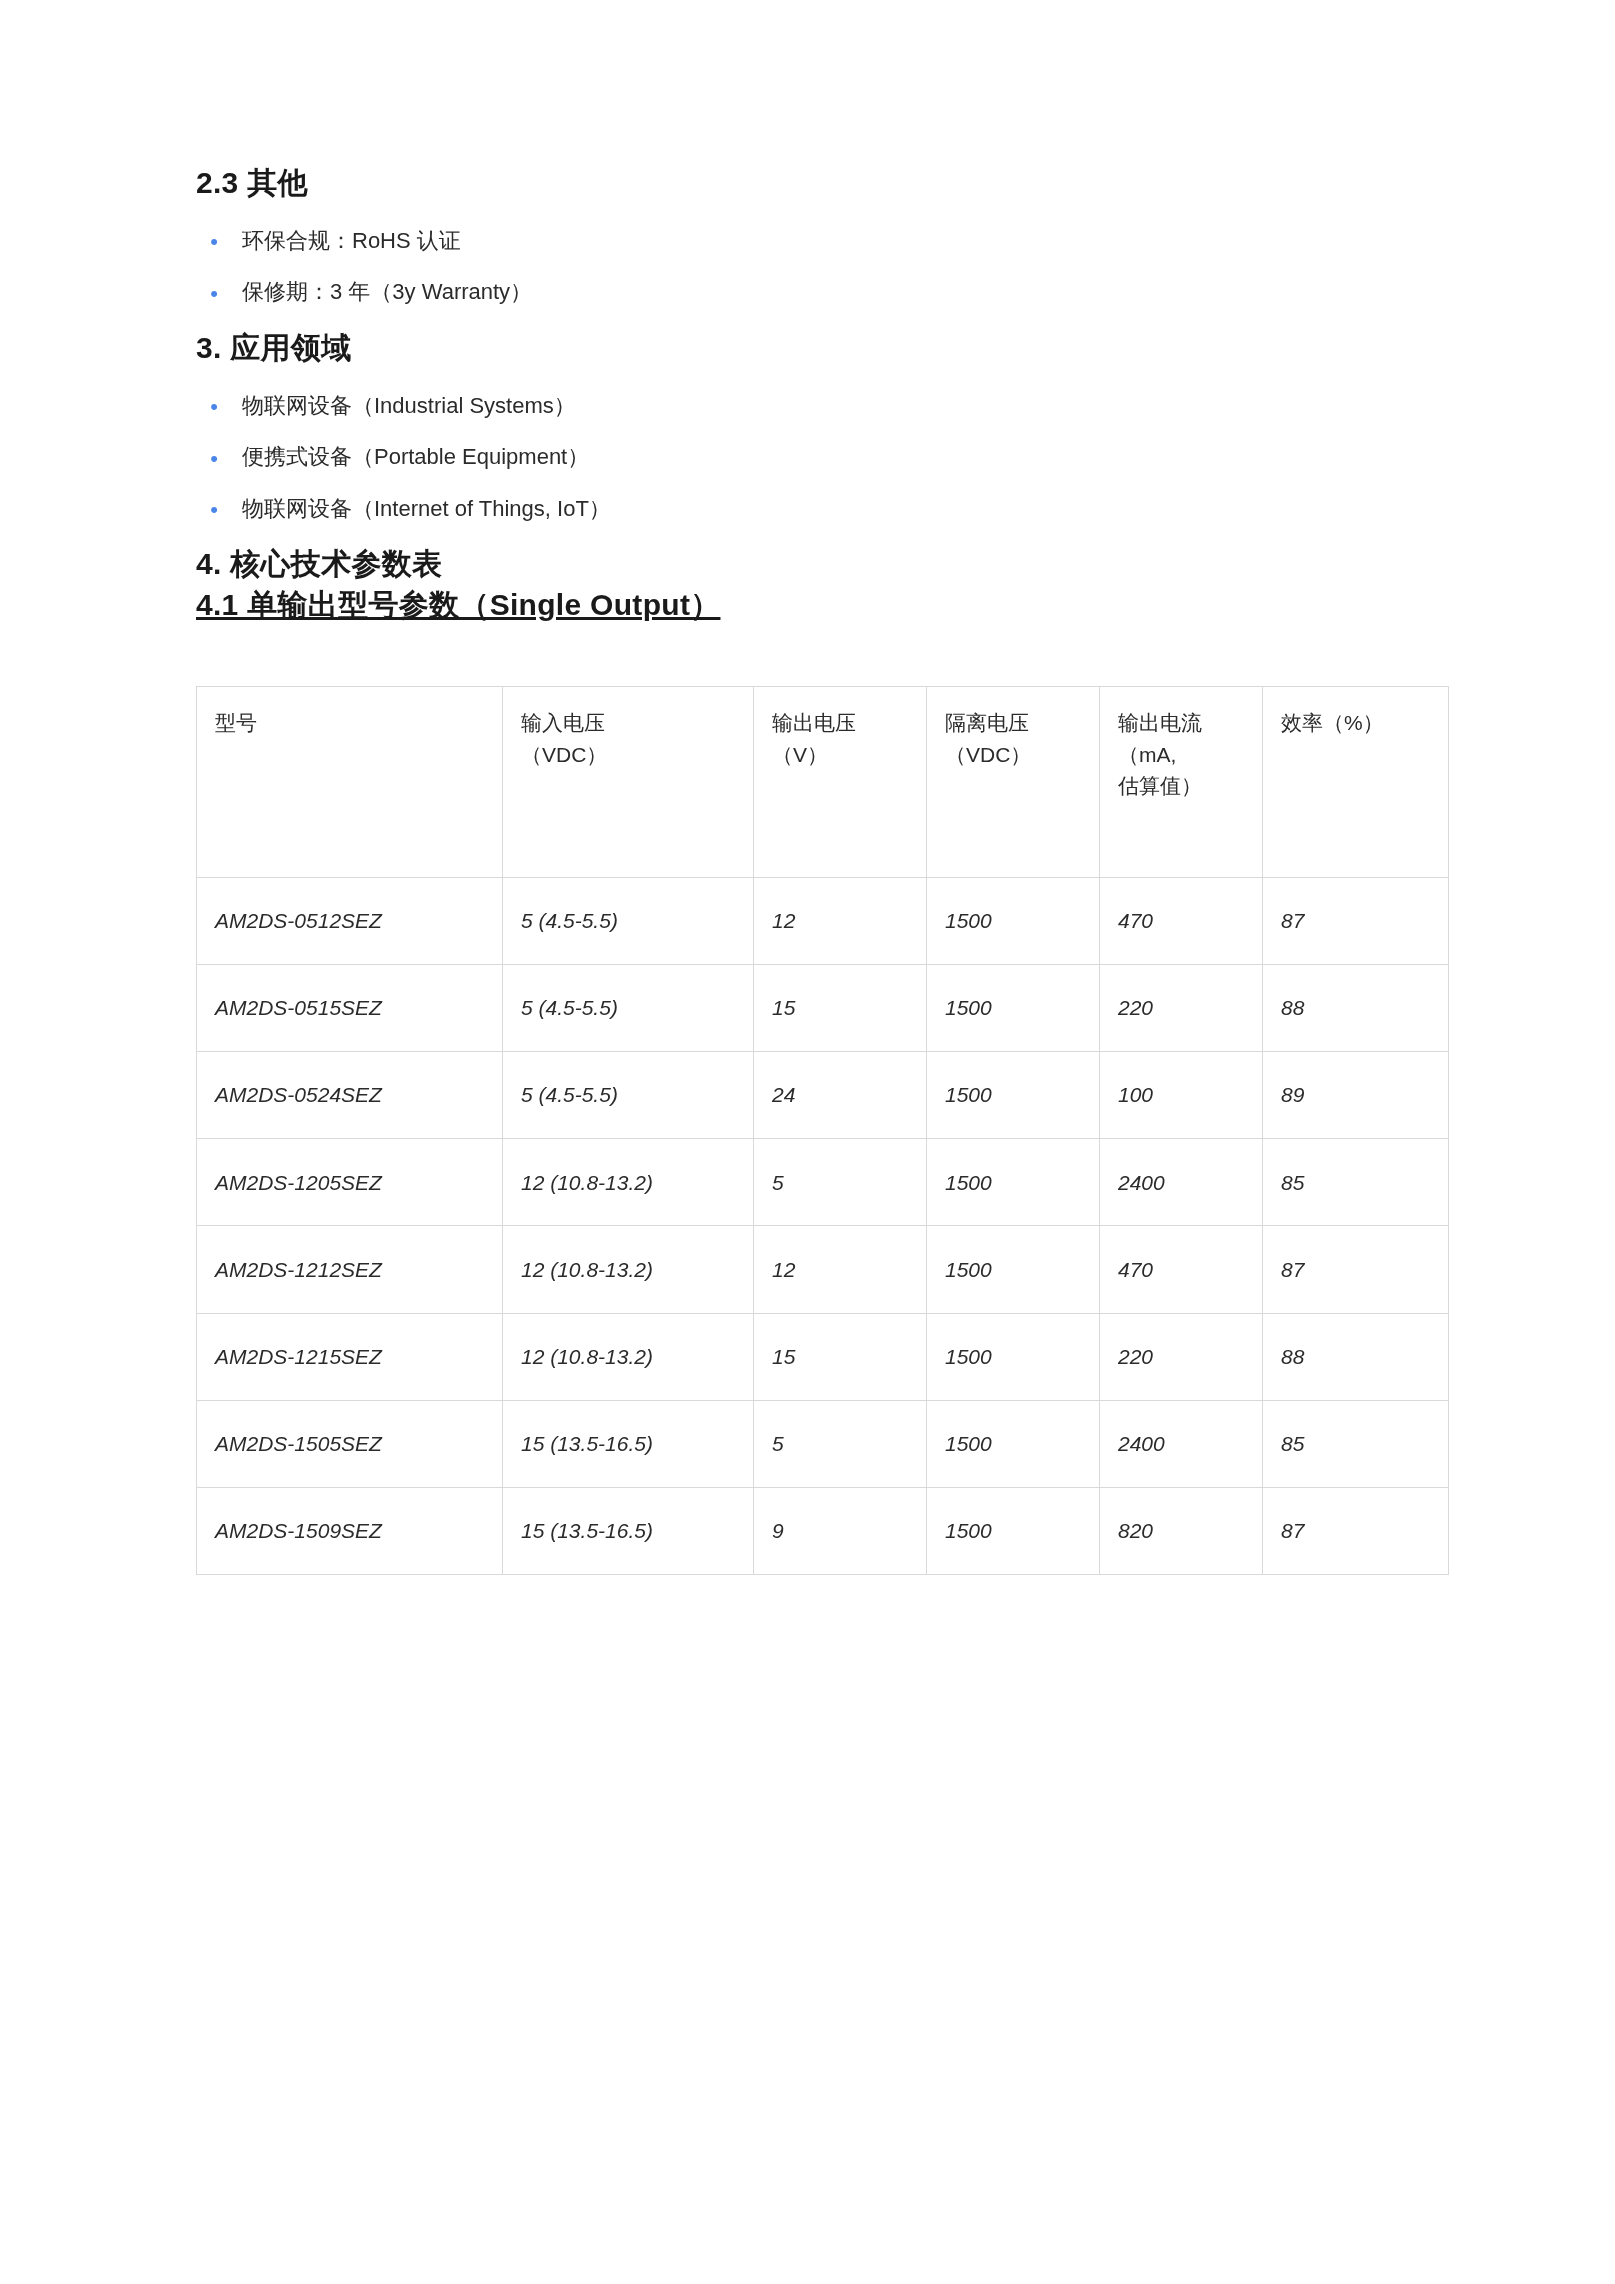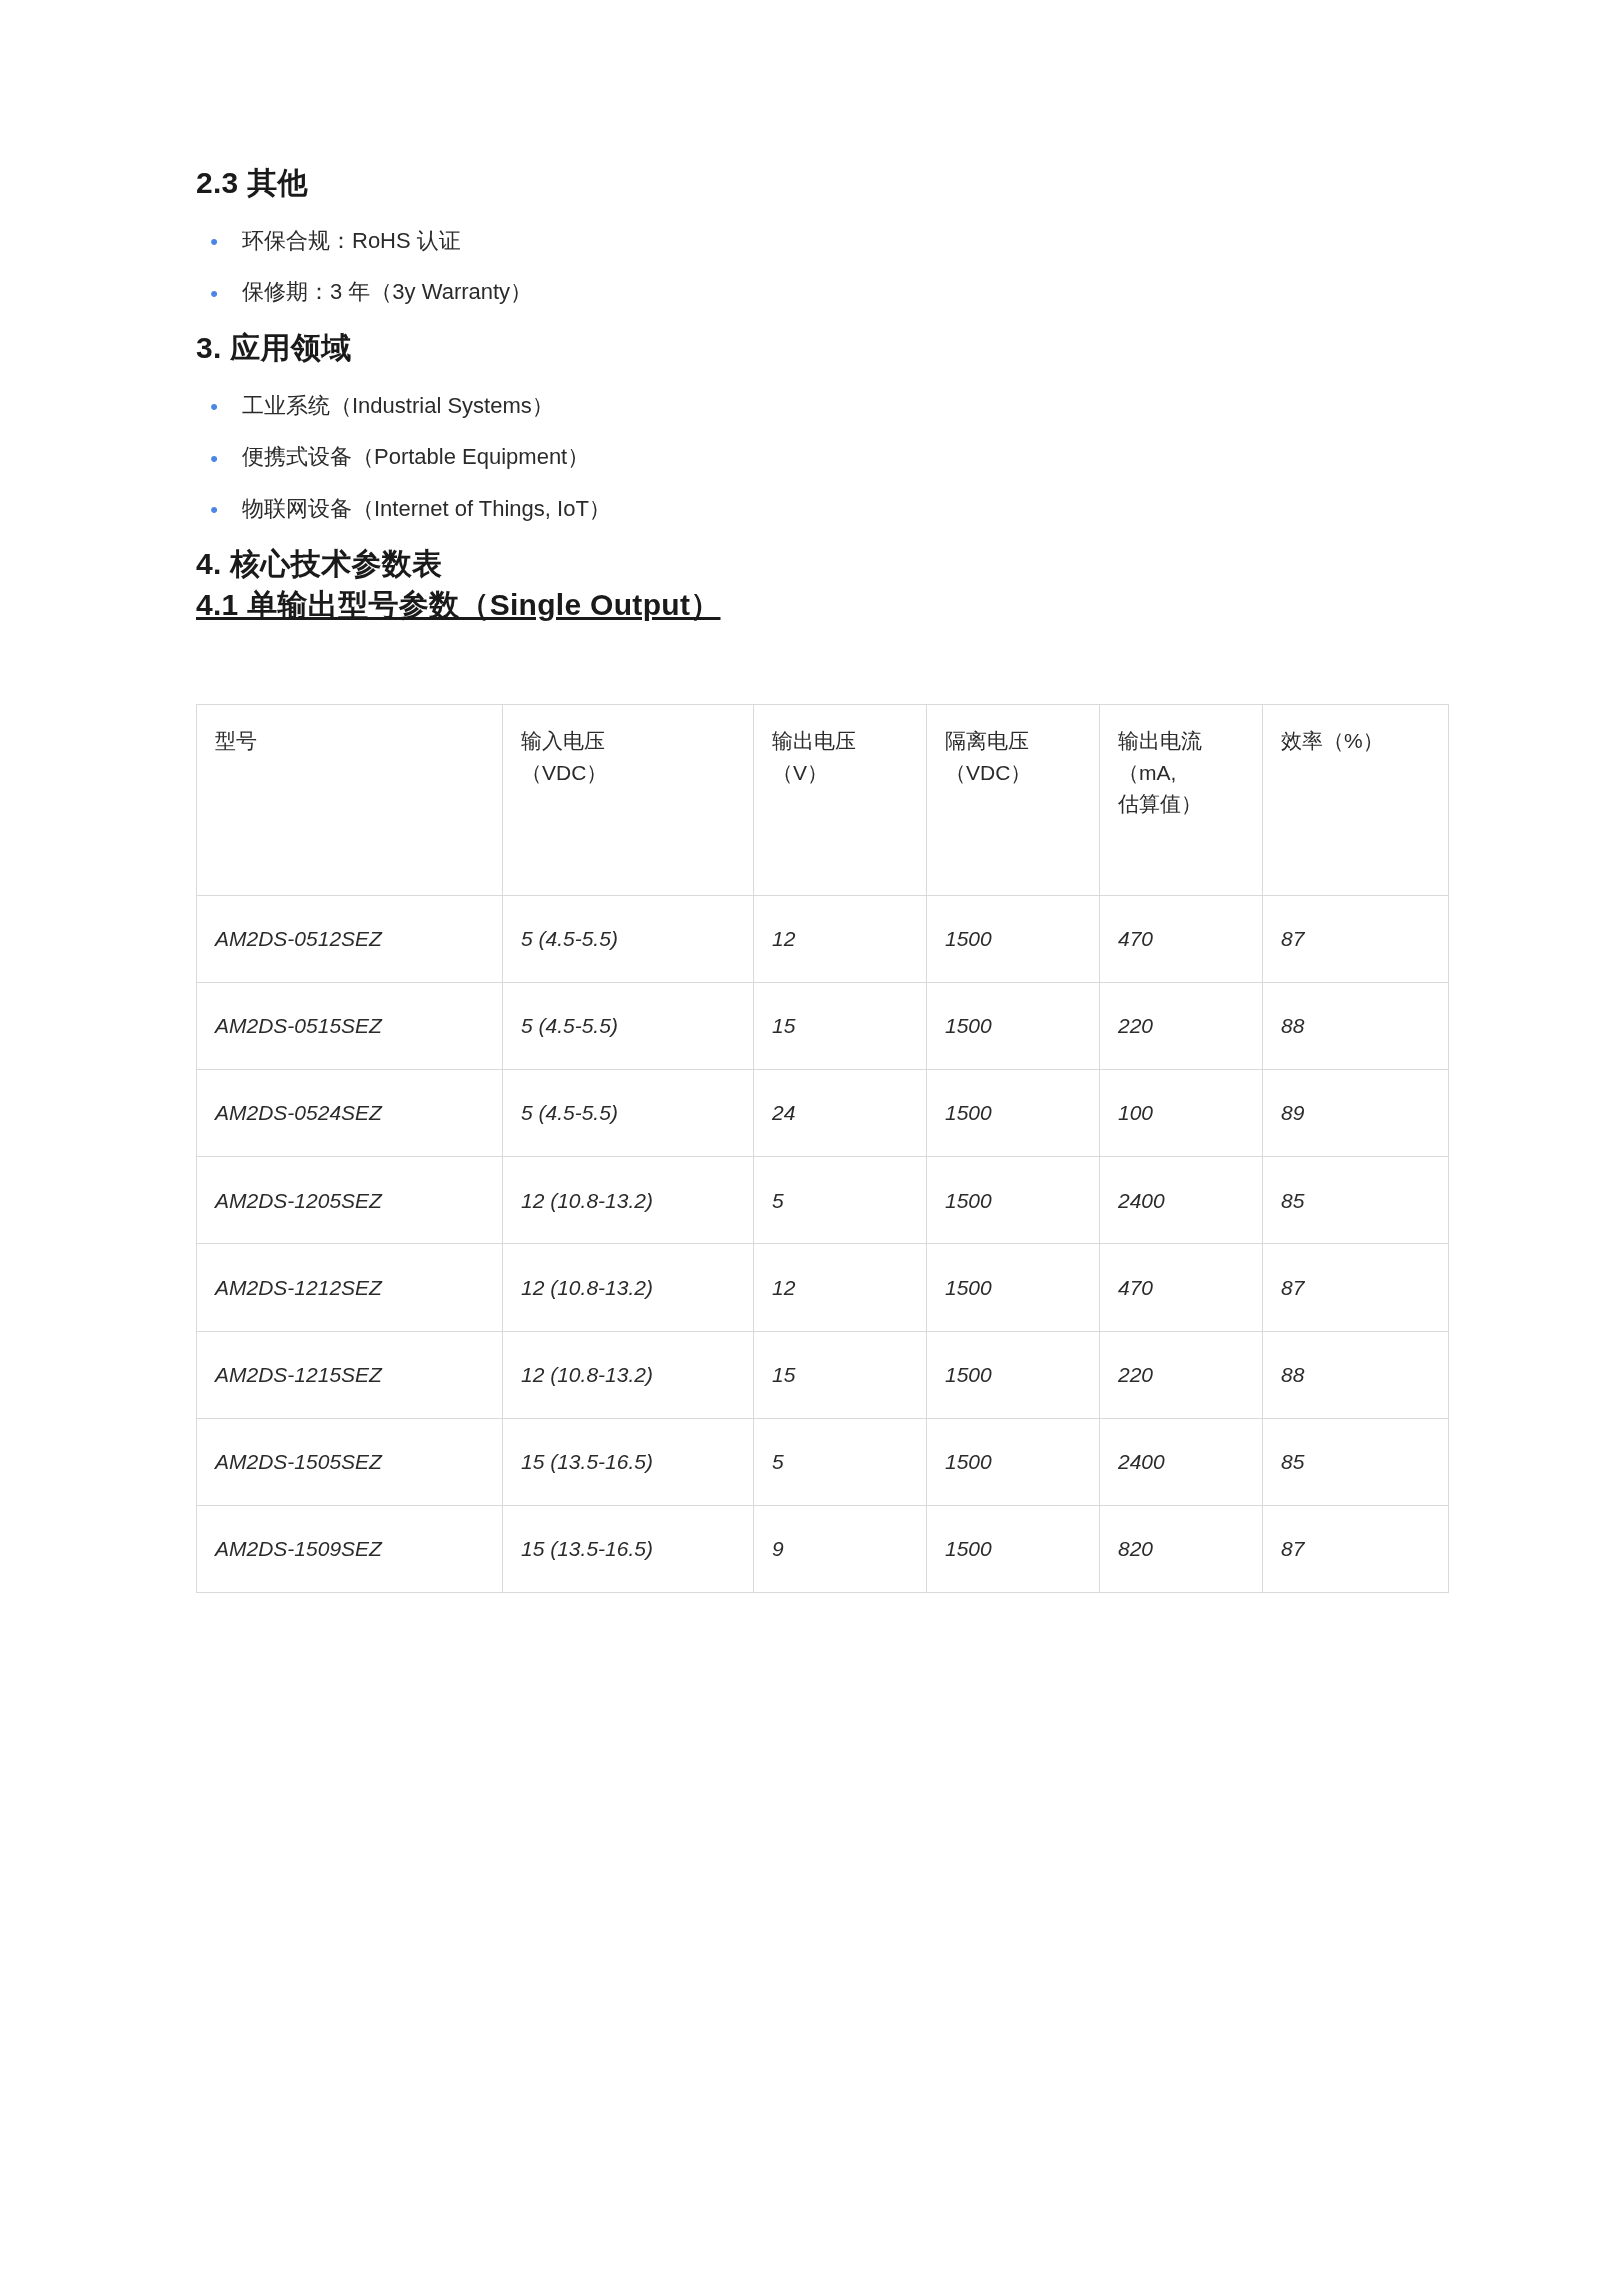--- a/index.html
+++ b/index.html
@@ -49,21 +49,21 @@
     left: 14.3px;
     top: 0.05em;
     color: #4a86e8;
     font-size: 22px;
     line-height: 1.45;
   }
 
   table.spec {
     border-collapse: collapse;
     width: 1252px;
-    margin-top: 78px;
+    margin-top: 60px;
     table-layout: fixed;
   }
   table.spec th, table.spec td {
     border: 1.3px solid #d9d9d9;
     text-align: left;
     vertical-align: top;
     font-size: 21px;
     font-weight: normal;
     color: #2b2b2b;
     padding: 19.6px 17px 19.6px 18px;
@@ -93,21 +93,21 @@
 <div class="page">
 
   <h2 class="heading sec-2-3">2.3 其他</h2>
   <ul class="bullets">
     <li><span class="dot">•</span><span>环保合规：RoHS 认证</span></li>
     <li><span class="dot">•</span><span>保修期：3 年（3y Warranty）</span></li>
   </ul>
 
   <h2 class="heading sec-3">3. 应用领域</h2>
   <ul class="bullets">
-    <li><span class="dot">•</span><span>工业系统（Industrial Systems）</span></li>
+    <li><span class="dot">•</span><span>物联网设备（Industrial Systems）</span></li>
     <li><span class="dot">•</span><span>便携式设备（Portable Equipment）</span></li>
     <li><span class="dot">•</span><span>物联网设备（Internet of Things, IoT）</span></li>
   </ul>
 
   <h2 class="heading sec-4">4. 核心技术参数表</h2>
   <h2 class="heading sec-4-1">4.1 单输出型号参数（Single Output）</h2>
 
   <table class="spec">
     <colgroup>
       <col class="c0">

